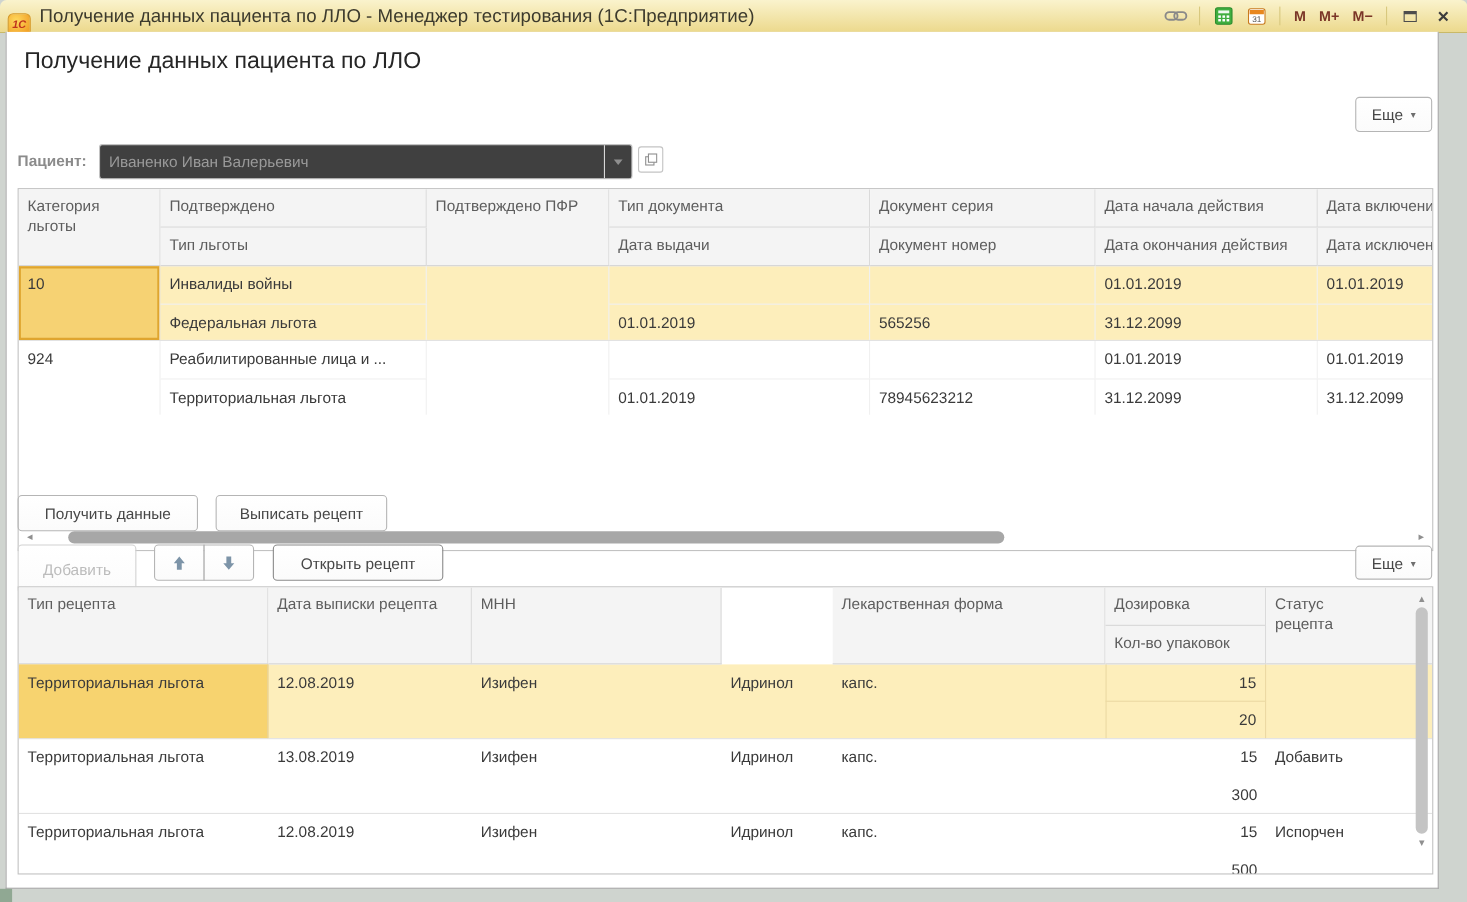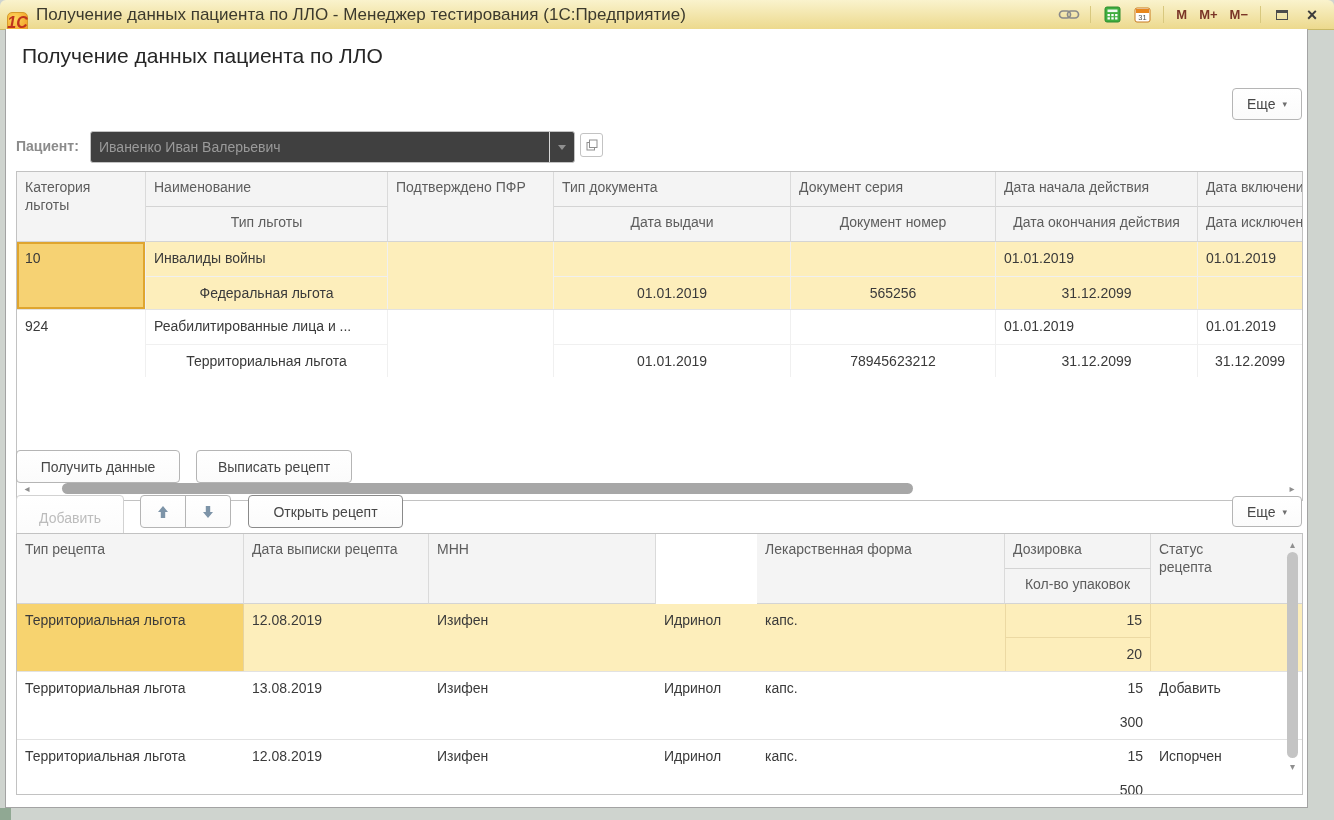--- a/index.html
+++ b/index.html
@@ -6,21 +6,21 @@
   html,body { width:1334px; height:820px; }
   body { font-family:"Liberation Sans", sans-serif; background:#cfd4cf; position:relative; overflow:hidden; }
   #app { position:absolute; inset:0; width:1334px; height:820px; }
 
   
   .titlebar{ position:absolute; left:0; top:0; width:1334px; height:30px;
     background:linear-gradient(#faf3cd,#ecd98d); border-bottom:1px solid #c9b967;
     border-radius:6px 6px 0 0; display:flex; align-items:center; }
   .logo{ width:21px; height:21px; margin:16px 8px 0 7px; border-radius:5px;
     background:radial-gradient(circle at 35% 30%,#ffd95e,#f2a42a 75%);
-    color:#c0341d; font-weight:bold; font-style:italic; font-size:16px;
+    color:#c0341d; font-weight:bold; font-style:italic; font-size:10px;
     display:flex; align-items:center; justify-content:center; border:1px solid #d69a2a;}
   .tb-title{ font-size:17px; color:#3c3a2d; }
   .tb-icons{ margin-left:auto; display:flex; align-items:center; gap:6px; padding-right:10px; }
   .tb-btn{ display:flex; align-items:center; justify-content:center; width:24px; height:22px;
     border-radius:3px; cursor:default; }
   .tb-sep{ width:1px; height:17px; background:#d8c87e; margin:0 3px; }
   .mem{ color:#7a3527; font-weight:bold; font-size:13px; width:auto; padding:0 3px; }
   .win-restore{ width:12px; height:10px; border:1px solid #4c4c4c; border-top:3px solid #4c4c4c; }
   .win-close{ font-size:18px; font-weight:bold; color:#3c3c3c; line-height:18px; }
 
@@ -66,21 +66,21 @@
   .table{ position:absolute; left:16px; width:1287px; background:#fff;
     border:1px solid #c2c2c2; overflow:hidden; }
   .t1{ top:171px; height:330px; --cols:129px 242px 166px 237px 205px 202px minmax(0,1fr); }
   .t2{ top:533px; height:262px; --cols:227px 185px 227px 101px 248px 146px minmax(0,1fr); }
 
   .hdr{ display:grid; grid-template-columns:var(--cols); grid-template-rows:35px 35px; }
   .hc{ background:#f4f4f4; color:#5d5d5d; font-size:14px; padding:7px 8px 0 8px;
     border-right:1px solid #dadada; border-bottom:1px solid #d4d4d4; overflow:hidden; line-height:1.25; }
   .nw{ white-space:nowrap; }
   .pr48{ padding-right:48px; }
-  .rs{ grid-row:1 / span 2; } .r2c{ grid-row:2;text-align:center; }
+  .rs{ grid-row:1 / span 2; } .r2c{ grid-row:2; }
   .c1{grid-column:1}.c2{grid-column:2}.c3{grid-column:3}.c4{grid-column:4}
   .c5{grid-column:5}.c6{grid-column:6}.c7{grid-column:7}
   .nbr{ border-right:none; }
 
   .trow{ display:grid; grid-template-columns:var(--cols); grid-template-rows:34px 33px; }
   .trow + .trow{ border-top:1px solid #e2e2e2; }
   .dc{ font-size:14px; color:#3a3a3a; padding:0 8px; line-height:33px; white-space:nowrap;
     overflow:hidden; }
   .t1 .dc{ border-right:1px solid #f0f0f0; }
   .t1 .dc.nbr{ border-right:none; }
@@ -173,21 +173,21 @@
   <div class="fld-choose">
     <svg width="12" height="12" viewBox="0 0 12 12">
       <rect x="1" y="3.5" width="7.5" height="7.5" fill="#fff" stroke="#8f8f8f"></rect>
       <rect x="3.5" y="1" width="7.5" height="7.5" fill="#fff" stroke="#8f8f8f"></rect>
     </svg>
   </div>
 
   <div class="table t1">
     <div class="hdr">
       <div class="hc rs c1">Категория льготы</div>
-      <div class="hc c2 nw">Наименование</div>
+      <div class="hc c2 nw">Подтверждено</div>
       <div class="hc rs c3 nw">Подтверждено ПФР</div>
       <div class="hc c4 nw">Тип документа</div>
       <div class="hc c5 nw">Документ серия</div>
       <div class="hc c6 nw">Дата начала действия</div>
       <div class="hc c7 nw nbr">Дата включения</div>
       <div class="hc r2c c2 nw">Тип льготы</div>
       <div class="hc r2c c4 nw">Дата выдачи</div>
       <div class="hc r2c c5 nw">Документ номер</div>
       <div class="hc r2c c6 nw">Дата окончания действия</div>
       <div class="hc r2c c7 nw nbr">Дата исключения</div>

